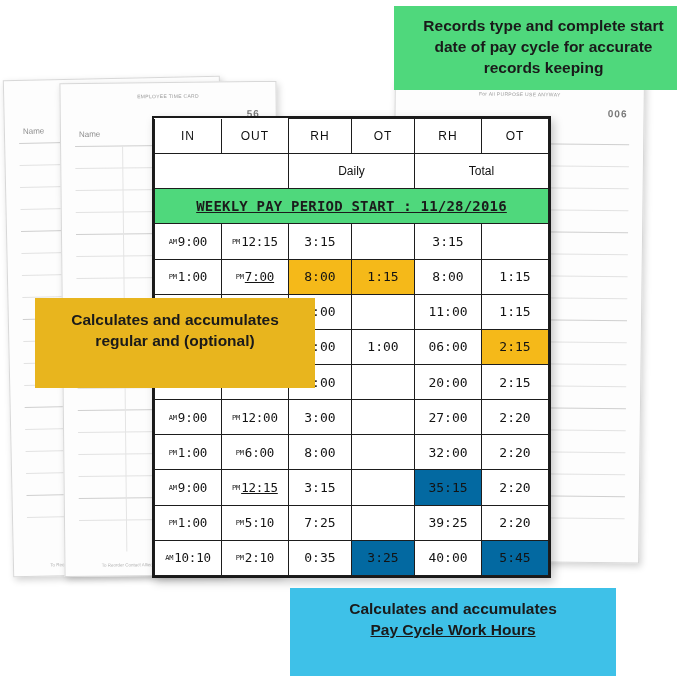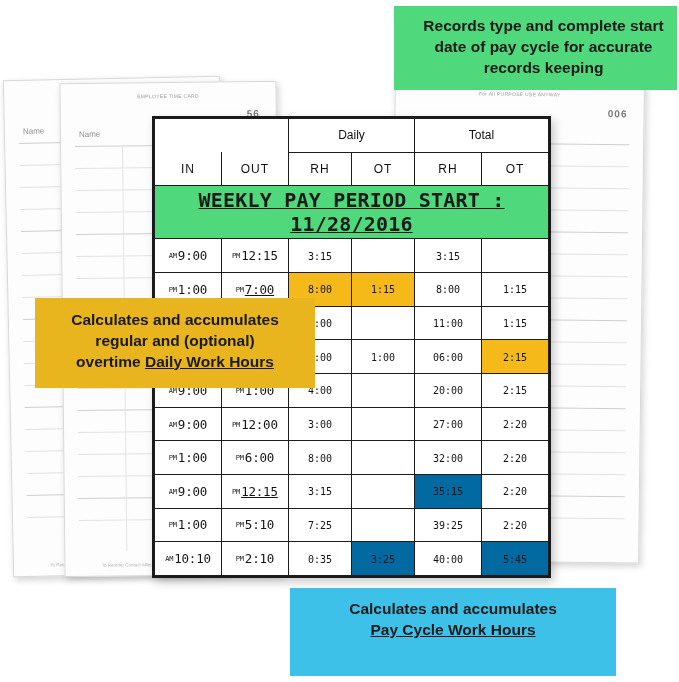--- a/index.html
+++ b/index.html
@@ -81,33 +81,33 @@
     font-size:7px;
     vertical-align:2px;
     display:inline-block;
     line-height:.9;
     margin-right:1px;
     text-align:center;
   }
   .stamp u{text-decoration:underline;}
   .num{
     font-family:"DejaVu Sans Mono", monospace;
-    font-size:10px;
+    font-size:13px;
     color:#131313;
   }
 
   
   .banner-cell{
     background:#4fd87c;
     height:26px;
   }
   .banner-text{
     font-family:"DejaVu Sans Mono", monospace;
     font-weight:bold;
-    font-size:20px;
+    font-size:14px;
     color:#1b1b1b;
     letter-spacing:.2px;
     text-decoration:underline;
     text-decoration-thickness:1px;
   }
 
   
   .hl-yellow{background:#f5b919;}
   .hl-blue{background:#0369a1;}
 
@@ -241,34 +241,34 @@
     <colgroup>
       <col style="width:17%">
         <col style="width:17%">
       <col style="width:16%">
         <col style="width:16%">
       <col style="width:17%">
         <col style="width:17%">
     </colgroup>
     <tbody>
       <tr>
-        <td class="hdr-group" style="border-right:none;border-bottom:none;"></td>
-        <td class="hdr-group" style="border-left:none;border-bottom:none;"></td>
-        <td class="hdr-group" colspan="2">Daily</td>
-        <td class="hdr-group" colspan="2">Total</td>
-      </tr>
-      <tr>
         <td class="hdr-col" style="border-top:none;">IN</td>
         <td class="hdr-col" style="border-top:none;">OUT</td>
         <td class="hdr-col">RH</td>
         <td class="hdr-col">OT</td>
         <td class="hdr-col">RH</td>
         <td class="hdr-col">OT</td>
       </tr>
       <tr>
+        <td class="hdr-group" style="border-right:none;border-bottom:none;"></td>
+        <td class="hdr-group" style="border-left:none;border-bottom:none;"></td>
+        <td class="hdr-group" colspan="2">Daily</td>
+        <td class="hdr-group" colspan="2">Total</td>
+      </tr>
+      <tr>
         <td colspan="6" class="banner-cell">
           <span class="banner-text">WEEKLY PAY PERIOD START : 11/28/2016</span>
         </td>
       </tr>
     </tbody>
     <tbody id="rows-body">
         <tr>
           <td><span class="stamp"><span class="mer">AM</span><span>9:00</span></span></td>
           <td><span class="stamp"><span class="mer">PM</span><span>12:15</span></span></td>
           <td class=""><span class="num">3:15</span></td>
@@ -352,23 +352,20 @@
   </table>
 </div>
 
 <div class="callout" id="callout-green">
   <span>Records type and complete start date of pay cycle for accurate records keeping</span>
 </div>
 
 <div class="callout" id="callout-yellow">
   <div>Calculates and accumulates</div>
   <div>regular and (optional)</div>
-  <div>
-    <span>overtime </span><u>Daily Work Hours</u>
-  </div>
 </div>
 
 <div class="callout" id="callout-blue">
   <div>Calculates and accumulates</div>
   <div>
     <u>Pay Cycle Work Hours</u>
   </div>
 </div>
 
 </body></html>

